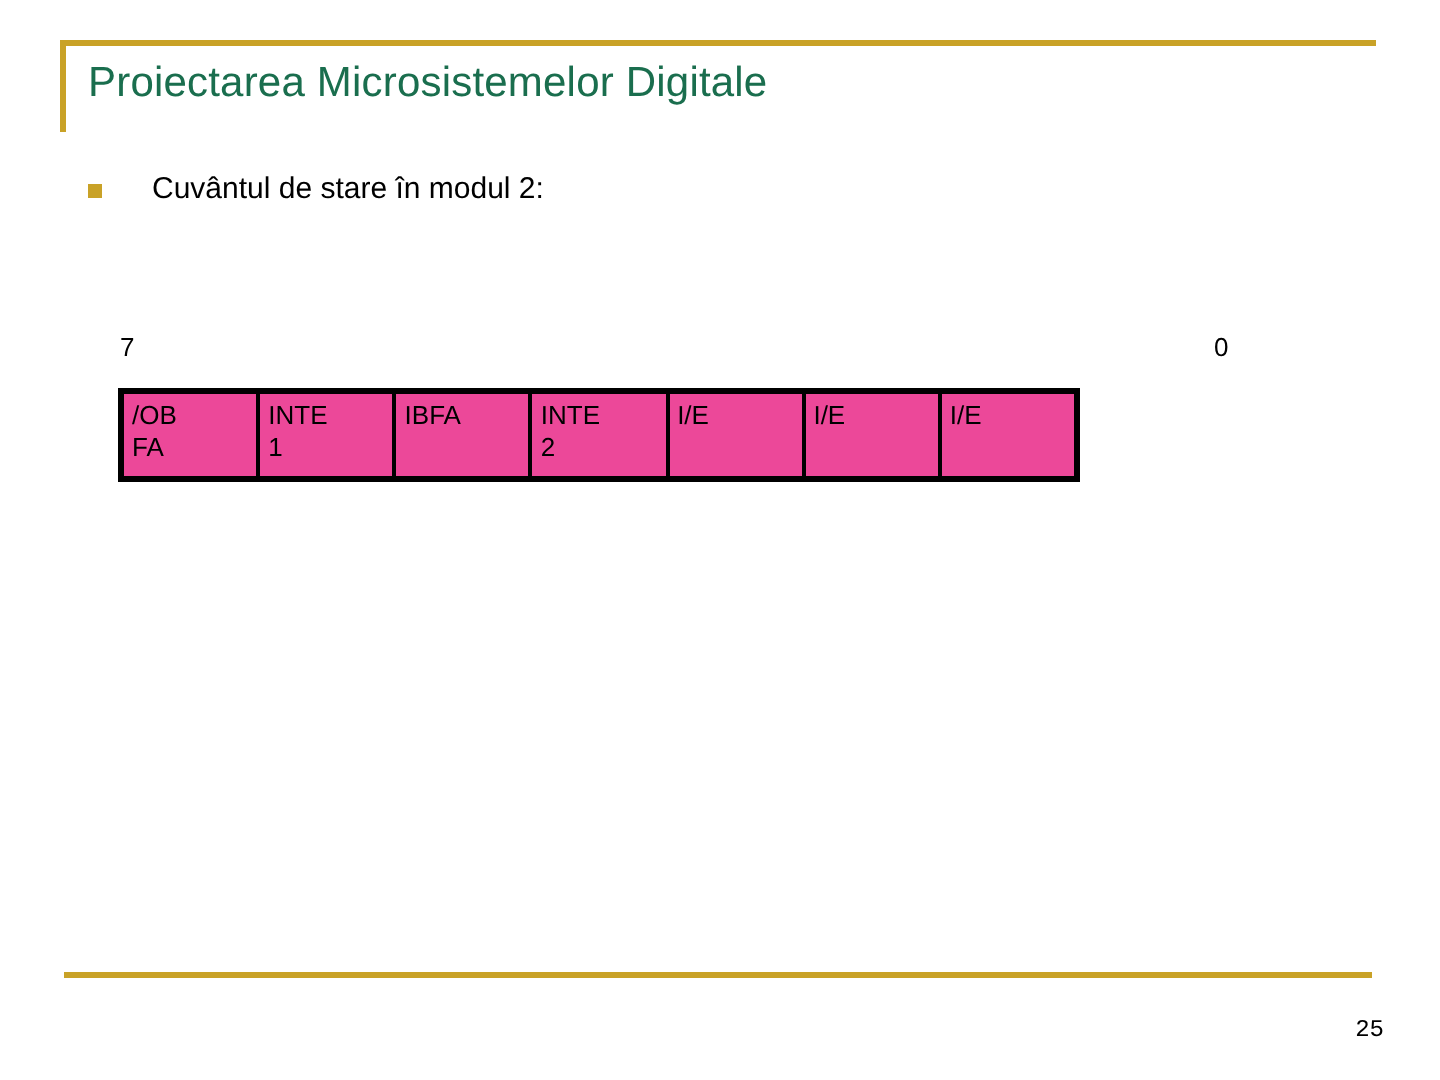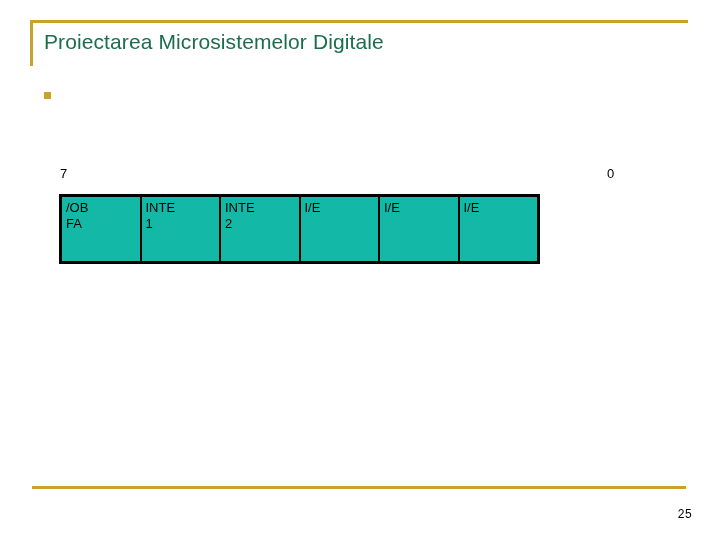--- a/index.html
+++ b/index.html
@@ -80,25 +80,25 @@
   }
   .bit-label.msb { left: 60px; top: 166px; }
   .bit-label.lsb { left: 607px; top: 166px; }
 
   
   .status-word {
     position: absolute;
     left: 59px;
     top: 194px;
     width: 481px;
-    height: 70px;
+    height: 47px;
     box-sizing: border-box;
     border: 3px solid #000000;
     display: flex;
-    background: #14b8a6;
+    background: #ec4899;
   }
   .sw-cell {
     flex: 1 1 0;
     box-sizing: border-box;
     border-right: 2px solid #000000;
     padding: 3px 0 0 4px;
     font-size: 13px;
     line-height: 16px;
     color: #000000;
     overflow: hidden;
@@ -135,37 +135,42 @@
 
 <div class="slide">
 
   <div class="header-rule"></div>
   <div class="header-accent"></div>
 
   <div class="slide-title">Proiectarea Microsistemelor Digitale</div>
 
   <div class="bullet-row">
     <span class="bullet-marker"></span>
+    <span class="bullet-text">Cuvântul de stare în modul 2:</span>
   </div>
 
   <div class="bit-label msb">7</div>
   <div class="bit-label lsb">0</div>
 
   <div class="status-word">
 
     <div class="sw-cell">
       <span class="sw-line">/OB</span>
       <span class="sw-line">FA</span>
     </div>
 
     <div class="sw-cell">
       <span class="sw-line">INTE</span>
       <span class="sw-line">1</span>
     </div>
 
+    <div class="sw-cell">
+      <span class="sw-line">IBFA</span>
+      <span class="sw-line"></span>
+    </div>
 
     <div class="sw-cell">
       <span class="sw-line">INTE</span>
       <span class="sw-line">2</span>
     </div>
 
 
     <div class="sw-cell">
       <span class="sw-line">I/E</span>
       <span class="sw-line"></span>

